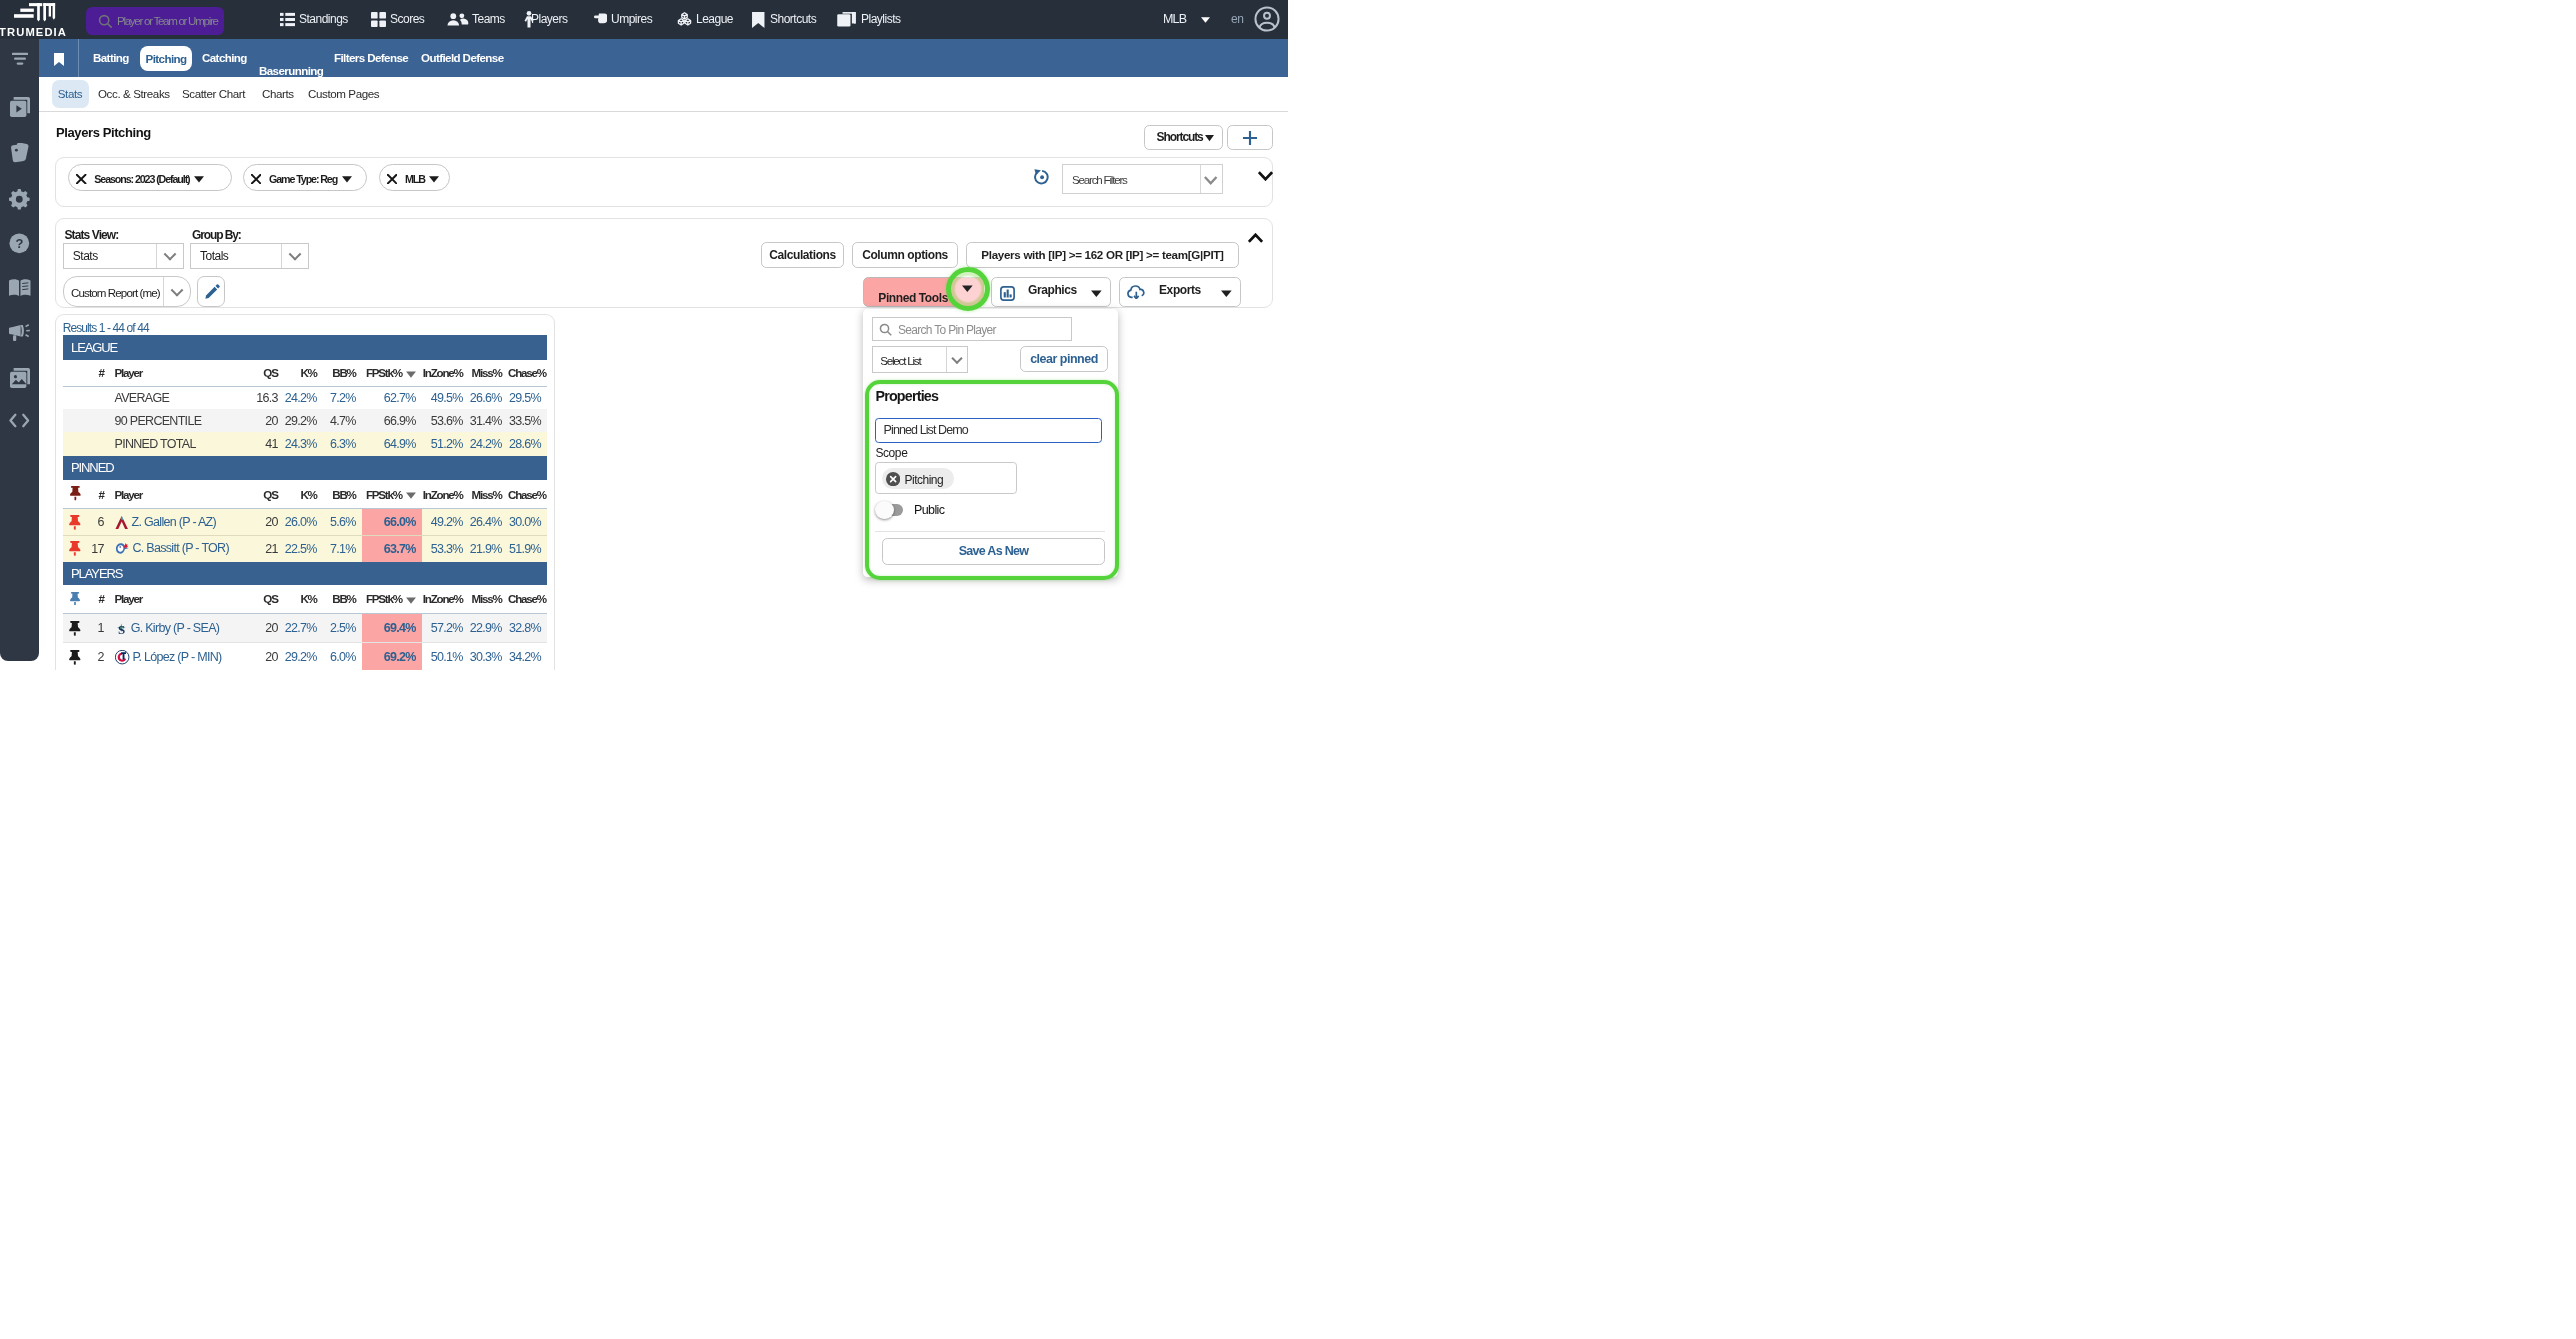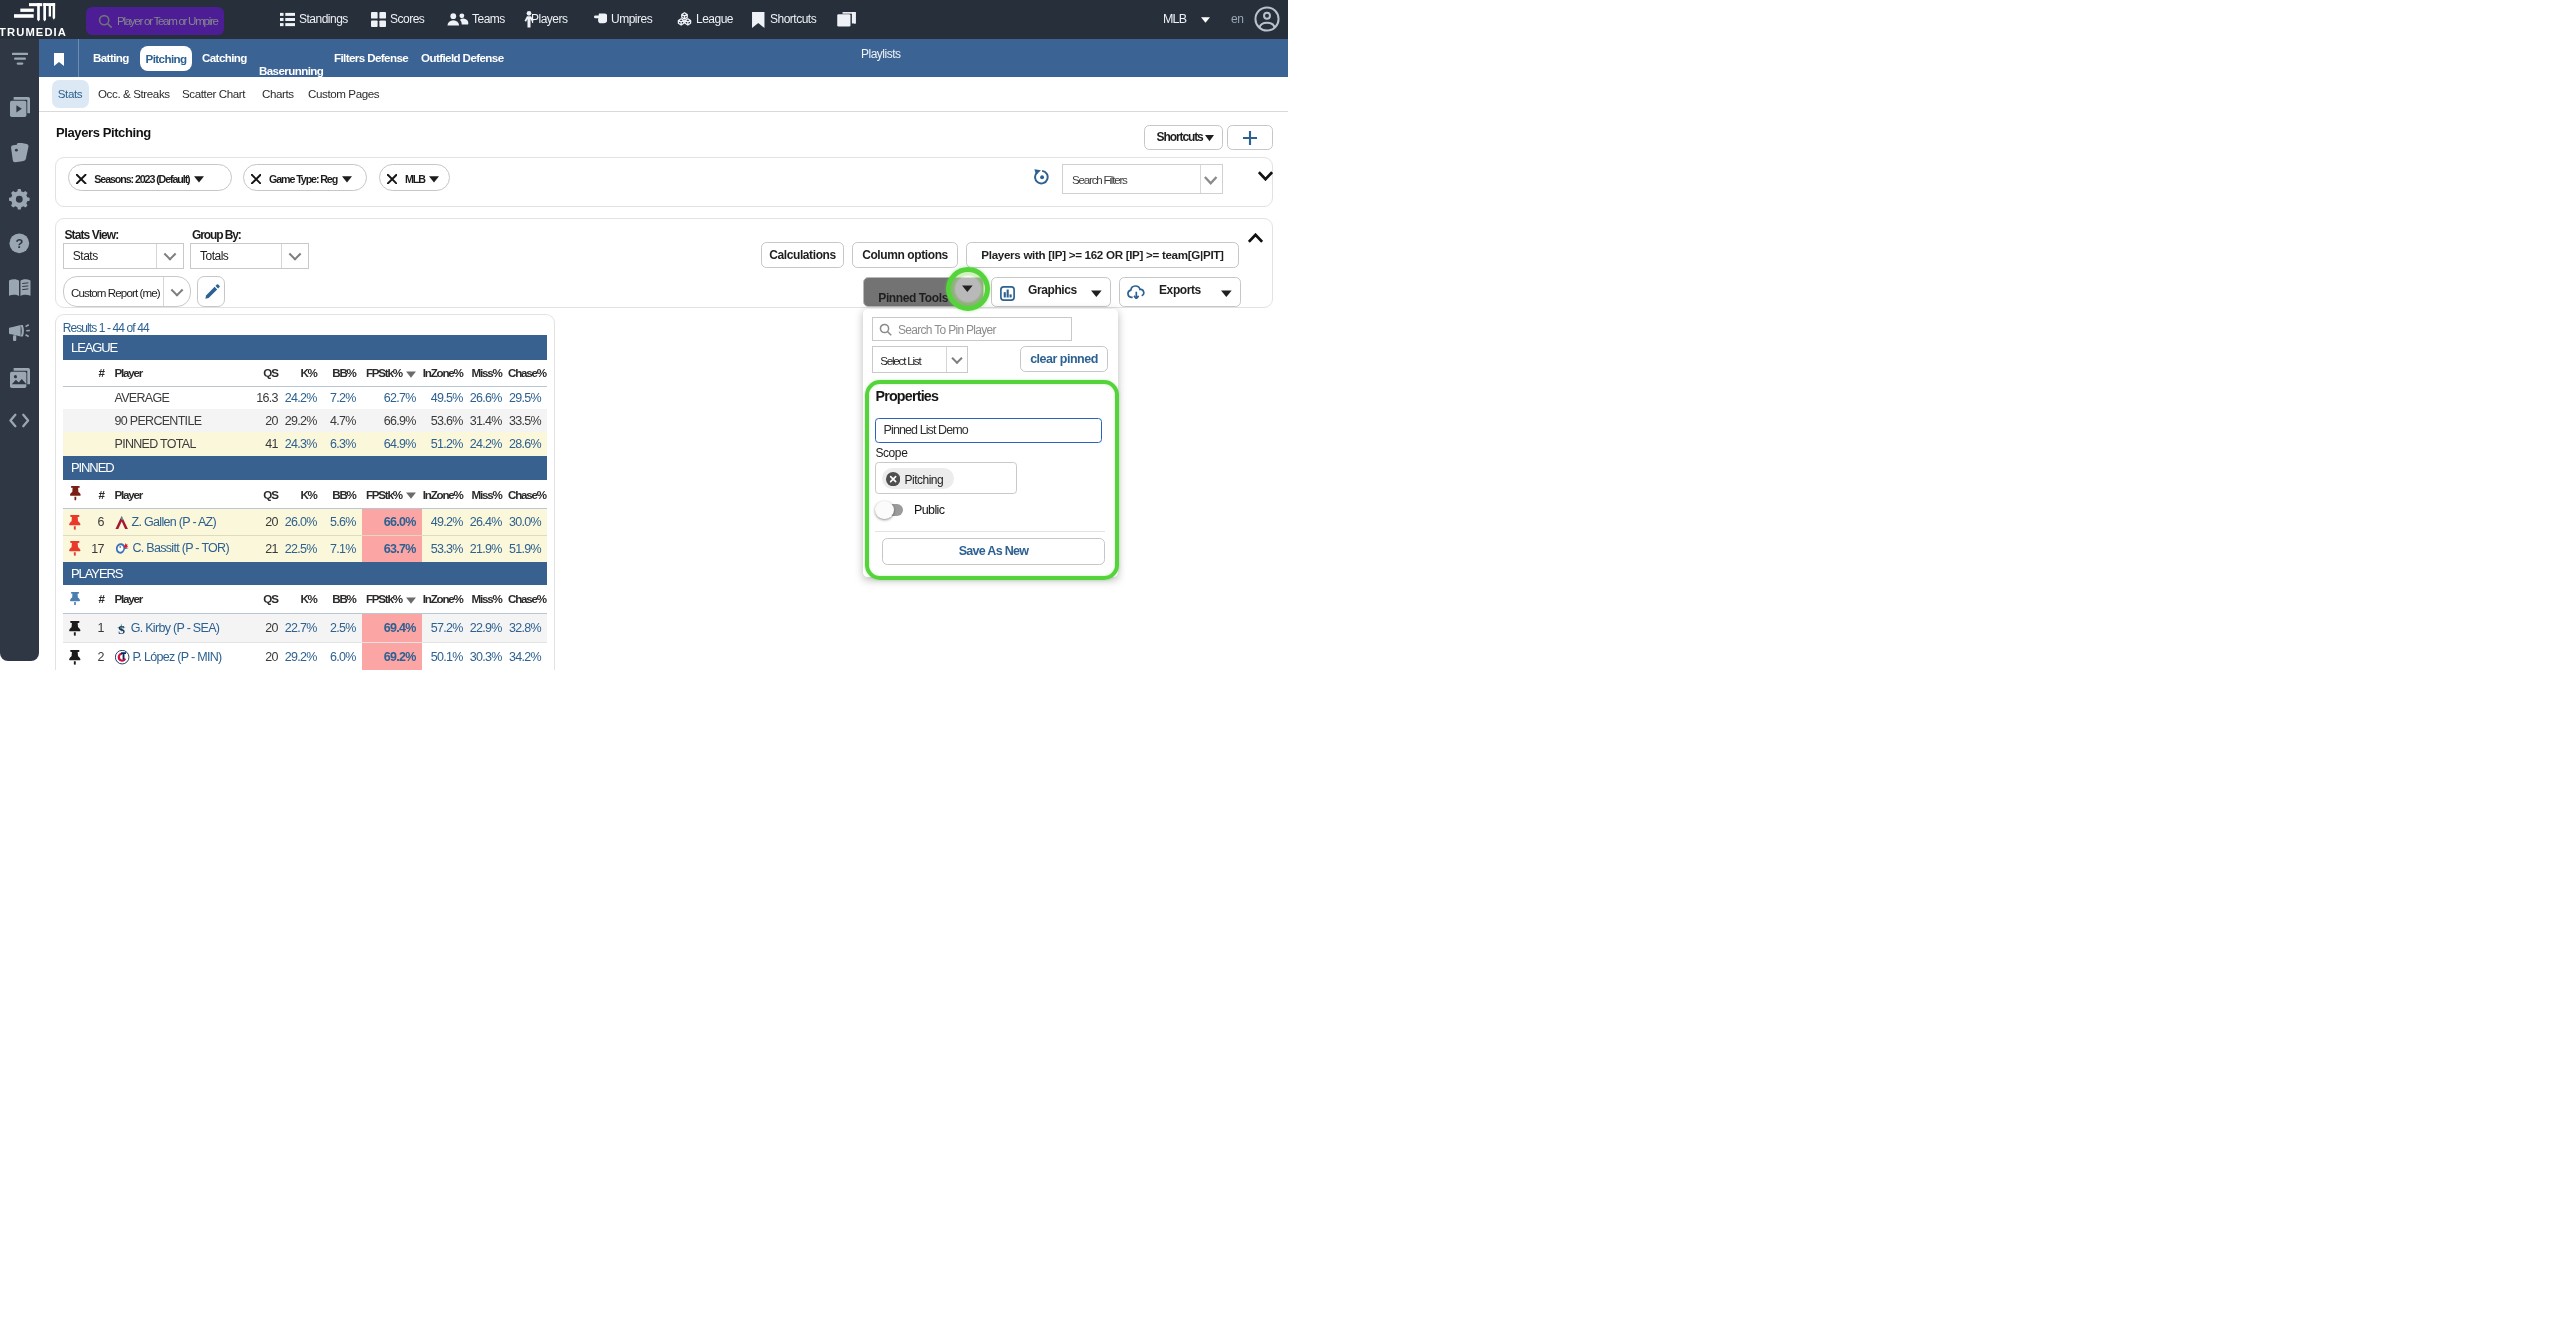--- a/index.html
+++ b/index.html
@@ -137,21 +137,21 @@
       <path fill="#eef1f5" d="M0 0 h14 v18 l-7-5.5 -7 5.5 z"></path>
     </svg>
   <div class="navitem" style="left:770px;">Shortcuts</div>
   <svg class="navico" style="left:837px;" width="19" height="15" viewBox="0 0 21 17">
       <g fill="#eef1f5">
         <rect x="0" y="2.5" width="15" height="14" rx="1.5"></rect>
         <path d="M17 0 h4 v13 h-2 v-11 h-13 v-2 z" opacity="0.95"></path>
         <rect x="16.6" y="0" width="4.4" height="13"></rect>
       </g>
     </svg>
-  <div class="navitem" style="left:861px;margin-top:35px;">Playlists</div>
+  <div class="navitem" style="left:861px;">Playlists</div>
 
   <div class="navitem" style="left:1163px;font-size:12.5px;letter-spacing:-0.8px;">MLB</div>
   <svg class="abs" style="left:1201px;top:17px;" width="9" height="6.3" viewBox="0 0 12 8">
       <path fill="#fff" d="M0 0 h12 l-6 7.5 z"></path>
     </svg>
   <div class="navitem" style="left:1231px;color:#97a5b4;font-size:12px;">en</div>
   <svg class="abs" style="left:1254px;top:6.3px;" width="26" height="26" viewBox="0 0 29 29">
       <g fill="none" stroke="#b9c3cd" stroke-width="2.2">
         <circle cx="14.5" cy="14.5" r="12.9"></circle>
         <circle cx="14.5" cy="10.8" r="3.3"></circle>
@@ -349,21 +349,21 @@
           <path d="M1.2 12.9 L10.9 3.2 L13.8 6.1 L4.1 15.8 L0.4 16.6 z"></path>
           <path d="M11.9 2.2 L13.4 0.7 a1.1 1.1 0 0 1 1.6 0 L16.3 2 a1.1 1.1 0 0 1 0 1.6 L14.8 5.1 z"></path>
         </g>
       </svg>
   </div>
 
   <div class="btn" style="left:705px;top:23px;width:83px;height:26px;line-height:24px;">Calculations</div>
   <div class="btn" style="left:796px;top:23px;width:106px;height:26px;line-height:24px;">Column options</div>
   <div class="btn" style="left:910px;top:23px;width:273px;height:26px;line-height:24px;font-size:11.6px;letter-spacing:-0.3px;">Players with [IP] &gt;= 162 OR [IP] &gt;= team[G|PIT]</div>
 
-  <div class="btn" style="left:807px;top:58px;width:121px;height:30px;line-height:29px;background:#737373;border-color:#b9b9b9;padding-left:35px;">
+  <div class="btn" style="left:807px;top:58px;width:121px;height:30px;line-height:29px;background:#fca5a5;border-color:#b9b9b9;padding-left:35px;">
     <span class="abs" style="left:14.3px;top:6.3px;">Pinned Tools</span>
   </div>
   <div class="btn" style="left:935px;top:58px;width:120px;height:30px;">
     <svg class="abs" style="left:8px;top:7.6px;" width="15" height="15" viewBox="0 0 17 17">
         <rect x="1" y="1" width="15" height="15" rx="3.2" fill="none" stroke="#2d6192" stroke-width="1.9"></rect>
         <g fill="#2d6192">
           <rect x="4.2" y="7" width="2.4" height="6"></rect>
           <rect x="7.5" y="4" width="2.4" height="9"></rect>
           <rect x="10.8" y="9.5" width="2.4" height="3.5"></rect>
         </g>

